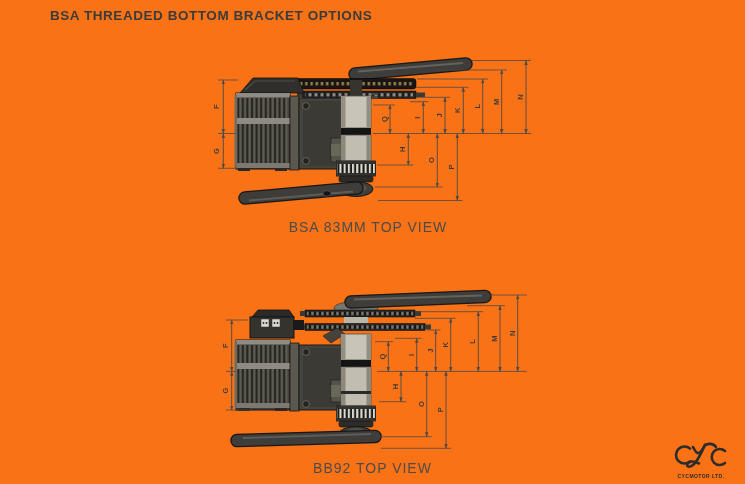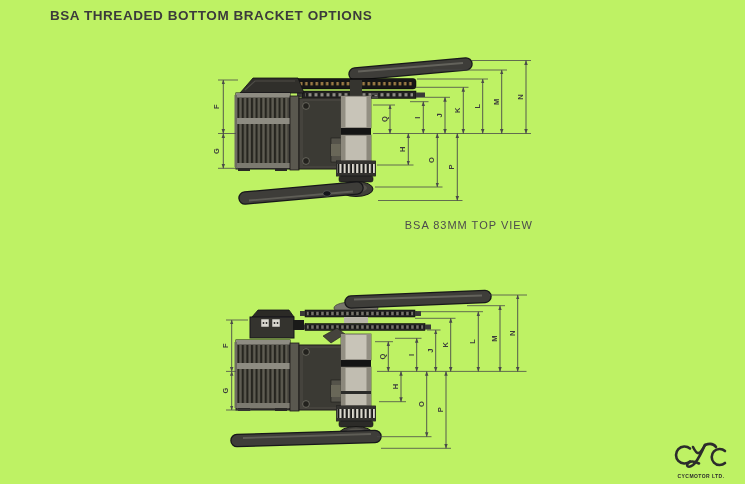--- a/index.html
+++ b/index.html
@@ -1,26 +1,26 @@
 <!DOCTYPE html>
 <html><head>
 <meta charset="utf-8">
 <style>
   html,body { margin:0; padding:0; background:#fff; }
   .page {
-    position:relative; width:745px; height:484px; background:#bef264;
+    position:relative; width:745px; height:484px; background:#f97316;
     font-family:"Liberation Sans", sans-serif; overflow:hidden;
   }
   .section-title {
     position:absolute; color:#3b3b3b; font-size:13.5px; font-weight:700;
     letter-spacing:0.55px; white-space:nowrap;
   }
   .figure-caption {
-    position:absolute; color:#4c4c4c; font-size:11px; font-weight:500;
-    letter-spacing:1px; text-align:right; white-space:nowrap;
+    position:absolute; color:#4c4c4c; font-size:14px; font-weight:500;
+    letter-spacing:1px; text-align:center; white-space:nowrap;
   }
   .diagram { position:absolute; }
   .dim { stroke:#4a4a4a; stroke-width:0.9; }
   .ext { stroke:#4a4a4a; stroke-width:0.8; fill:none; }
   .dimtext { font-size:7.5px; font-weight:600; fill:#3c3c3c; }
   .logo { position:absolute; left:663px; top:440px; width:76px; text-align:center; }
   .logo-text {
     color:#2c2c2c; font-size:5px; font-weight:700; letter-spacing:0.45px;
     margin-top:-1px; white-space:nowrap;
   }
@@ -288,20 +288,21 @@
       <text class="dimtext" transform="translate(240.2,56.9) rotate(-90)" text-anchor="middle" dy="2.5">K</text>
       <text class="dimtext" transform="translate(267.8,53.5) rotate(-90)" text-anchor="middle" dy="2.5">L</text>
       <text class="dimtext" transform="translate(289.5,50.5) rotate(-90)" text-anchor="middle" dy="2.5">M</text>
       <text class="dimtext" transform="translate(307.2,45.2) rotate(-90)" text-anchor="middle" dy="2.5">N</text>
       <text class="dimtext" transform="translate(190.5,98.5) rotate(-90)" text-anchor="middle" dy="2.5">H</text>
       <text class="dimtext" transform="translate(216.2,116) rotate(-90)" text-anchor="middle" dy="2.5">O</text>
       <text class="dimtext" transform="translate(235.5,121.8) rotate(-90)" text-anchor="middle" dy="2.5">P</text>
     </g>
   </svg>
 
+  <div class="figure-caption" style="left:205px; top:460px; width:335px;">BB92 TOP VIEW</div>
 
   <div class="logo">
     <svg width="72" height="30" viewBox="0 0 72 30">
       <g fill="none" stroke="#2c2c2c" stroke-width="2.6" stroke-linecap="round">
         <path d="M25,8.5 A8.5,8.5 0 1 0 25,21.5"></path>
         <path d="M28,7 C32,15 34,16 40,5"></path>
         <path d="M40,5 C36,13 33,21 28,25 C23,28.5 20,25.5 24,22.5 C26.5,20.5 30,21.5 34,23.5"></path>
         <path d="M40,5 C45,3 49,4 51,7"></path>
         <path d="M60,11 A8,8 0 1 0 60,23"></path>
       </g>

